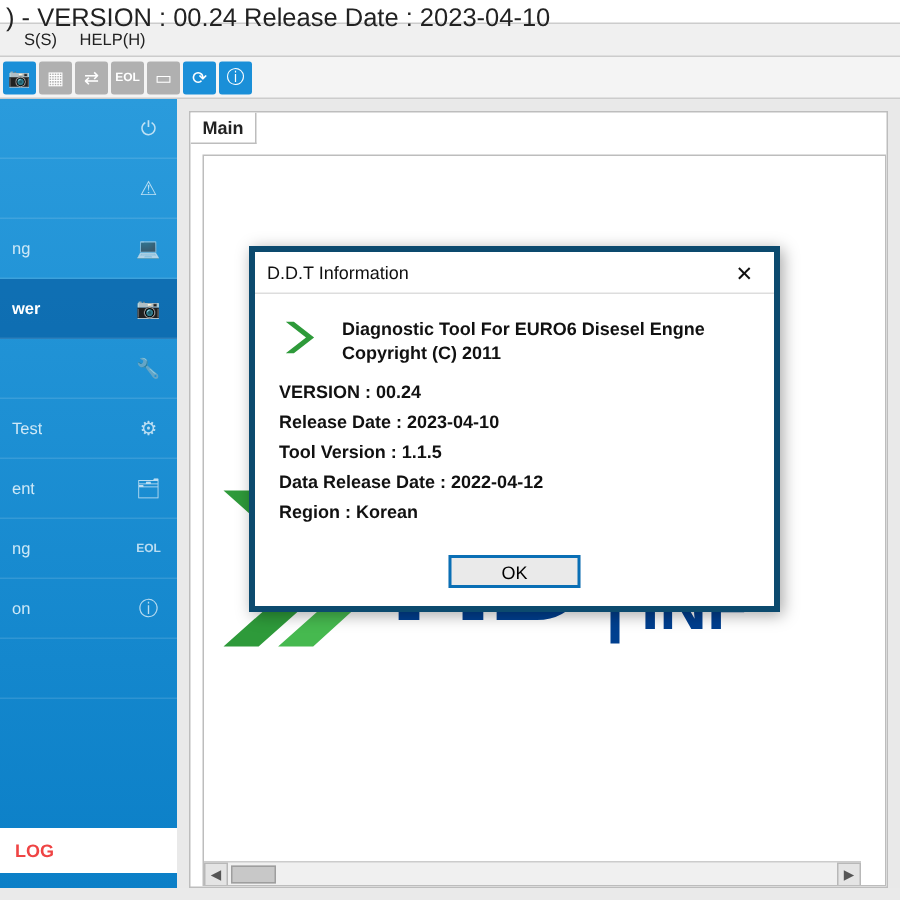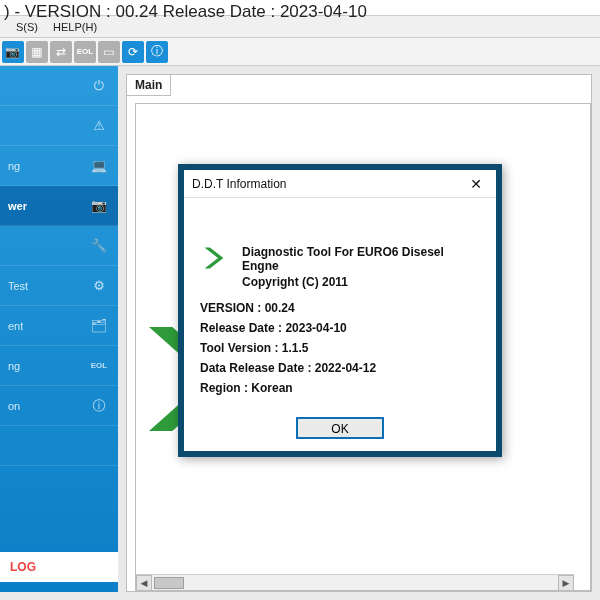--- a/index.html
+++ b/index.html
@@ -141,43 +141,43 @@
     border-left: 6px solid #003f8f; padding-left: 14px; margin-left: 14px;
   }
   .scroll-h {
     position:absolute; left:0; right:16px; bottom:0; height:16px;
     background:#f0f0f0; border-top:1px solid #ccc;
   }
   .scroll-h .thumb { position:absolute; left:2px; top:2px; width:30px; height:12px; background:#c8c8c8; border:1px solid #9e9e9e; }
   .scroll-h .arrow { position:absolute; top:0; width:16px; height:16px; background:#e4e4e4; border:1px solid #b8b8b8; text-align:center; font-size:9px; line-height:14px; color:#555;}
   .modal {
     position: absolute;
-    left: 178px; top: 164px;
-    width: 324px;
-    background: #fff;
-    border: 6px solid #0c4a6e;
+    left: 166px; top: 164px;
+    width: 354px;
+    background: #fff;
+    border: 4px solid #0c4a6e;
     box-shadow: 2px 2px 10px rgba(0,0,0,0.35);
     z-index: 100;
   }
   .modal-title {
     height: 28px; line-height: 28px;
     padding: 0 8px;
     background: #fff;
     font-size: 12px;
     color: #111;
     display:flex; justify-content:space-between; align-items:center;
     border-bottom: 1px solid #ddd;
   }
   .close-x { font-size: 14px; padding: 0 6px; cursor: default; }
   .modal-body {
     padding: 14px 16px 10px 16px;
     font-size: 12px;
     color: #111;
   }
-  .modal-body .row-top { display:flex; align-items:flex-start; gap:12px; margin-bottom: 10px; margin-top: 31px;}
+  .modal-body .row-top { display:flex; align-items:flex-start; gap:12px; margin-bottom: 10px;}
   .modal-body .lines p { margin: 6px 0; font-weight:600; }
   .modal-body .desc p { margin: 2px 0; font-weight:600; }
   .ok-row { text-align:center; padding: 6px 0 12px 0;}
   .ok-btn {
     display:inline-block;
     width: 88px; height: 22px; line-height:20px;
     border: 2px solid #0a6fb5;
     background: #eaeaea;
     font-size: 12px;
   }

